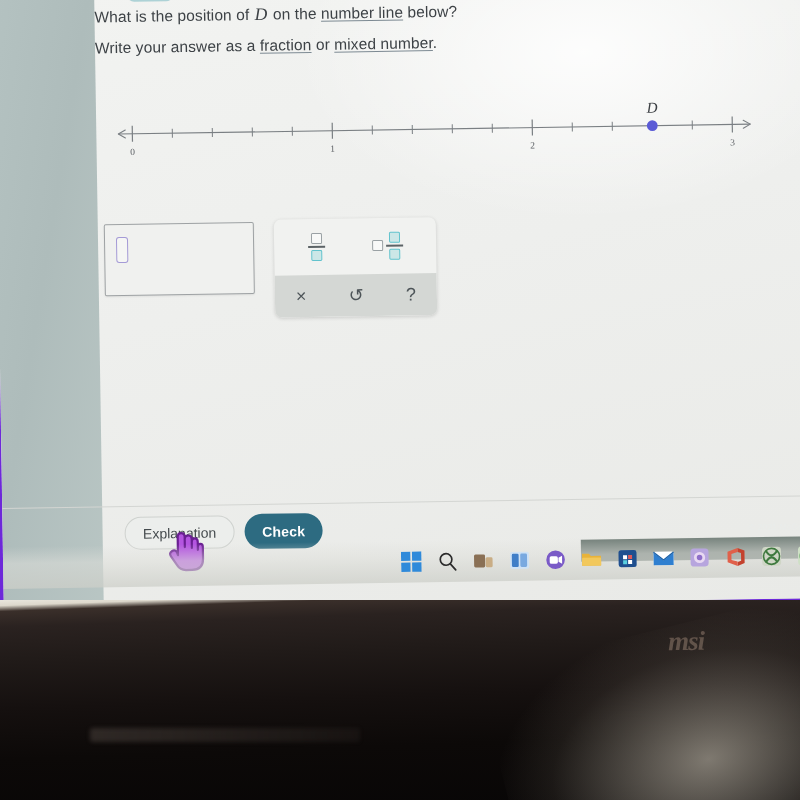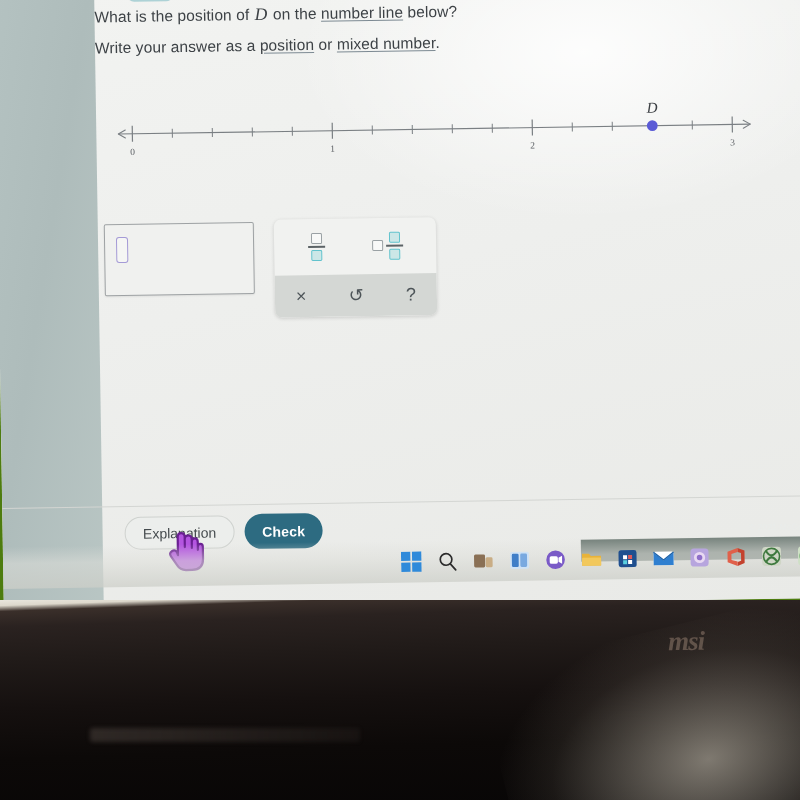--- a/index.html
+++ b/index.html
@@ -10,21 +10,21 @@
     overflow: hidden;
     font-family: "Liberation Sans", sans-serif;
     background: #0b0a0a;
     position: relative;
   }
 
   
   #photo {
     position: absolute;
     inset: 0;
-    background: #4d7c0f;
+    background: #6d28d9;
     padding-left: 40px;
   }
 
   
   #screen {
     position: absolute;
     left: -6px;
     top: -14px;
     width: 818px;
     height: 625px;
@@ -339,21 +339,21 @@
 
       <div class="chevron-badge">
         
       </div>
 
       <div class="q-line" id="q-line-1">
         <span>What is the position of </span><span class="mathvar">D</span><span> on the </span><span class="tlink">number line</span><span> below?</span>
       </div>
 
       <div class="q-line" id="q-line-2">
-        <span>Write your answer as a </span><span class="tlink">position</span><span> or </span><span class="tlink">mixed number</span><span>.</span>
+        <span>Write your answer as a </span><span class="tlink">fraction</span><span> or </span><span class="tlink">mixed number</span><span>.</span>
       </div>
 
       <div id="numberline-wrap">
         <svg id="nl-svg" width="650" height="62" viewBox="0 0 650 62">
             <line x1="4" y1="30" x2="636" y2="30" stroke="#7a7f83" stroke-width="1.1"></line>
             <path d="M 4 30 l 7 -4 M 4 30 l 7 4" stroke="#7a7f83" stroke-width="1.1" fill="none" stroke-linecap="round"></path>
             <path d="M 636 30 l -7 -4 M 636 30 l -7 4" stroke="#7a7f83" stroke-width="1.1" fill="none" stroke-linecap="round"></path>
             <line x1="18" y1="22" x2="18" y2="38" stroke="#7a7f83" stroke-width="1.2"></line>
             <line x1="58" y1="25.5" x2="58" y2="34.5" stroke="#7a7f83" stroke-width="1"></line>
             <line x1="98" y1="25.5" x2="98" y2="34.5" stroke="#7a7f83" stroke-width="1"></line>

